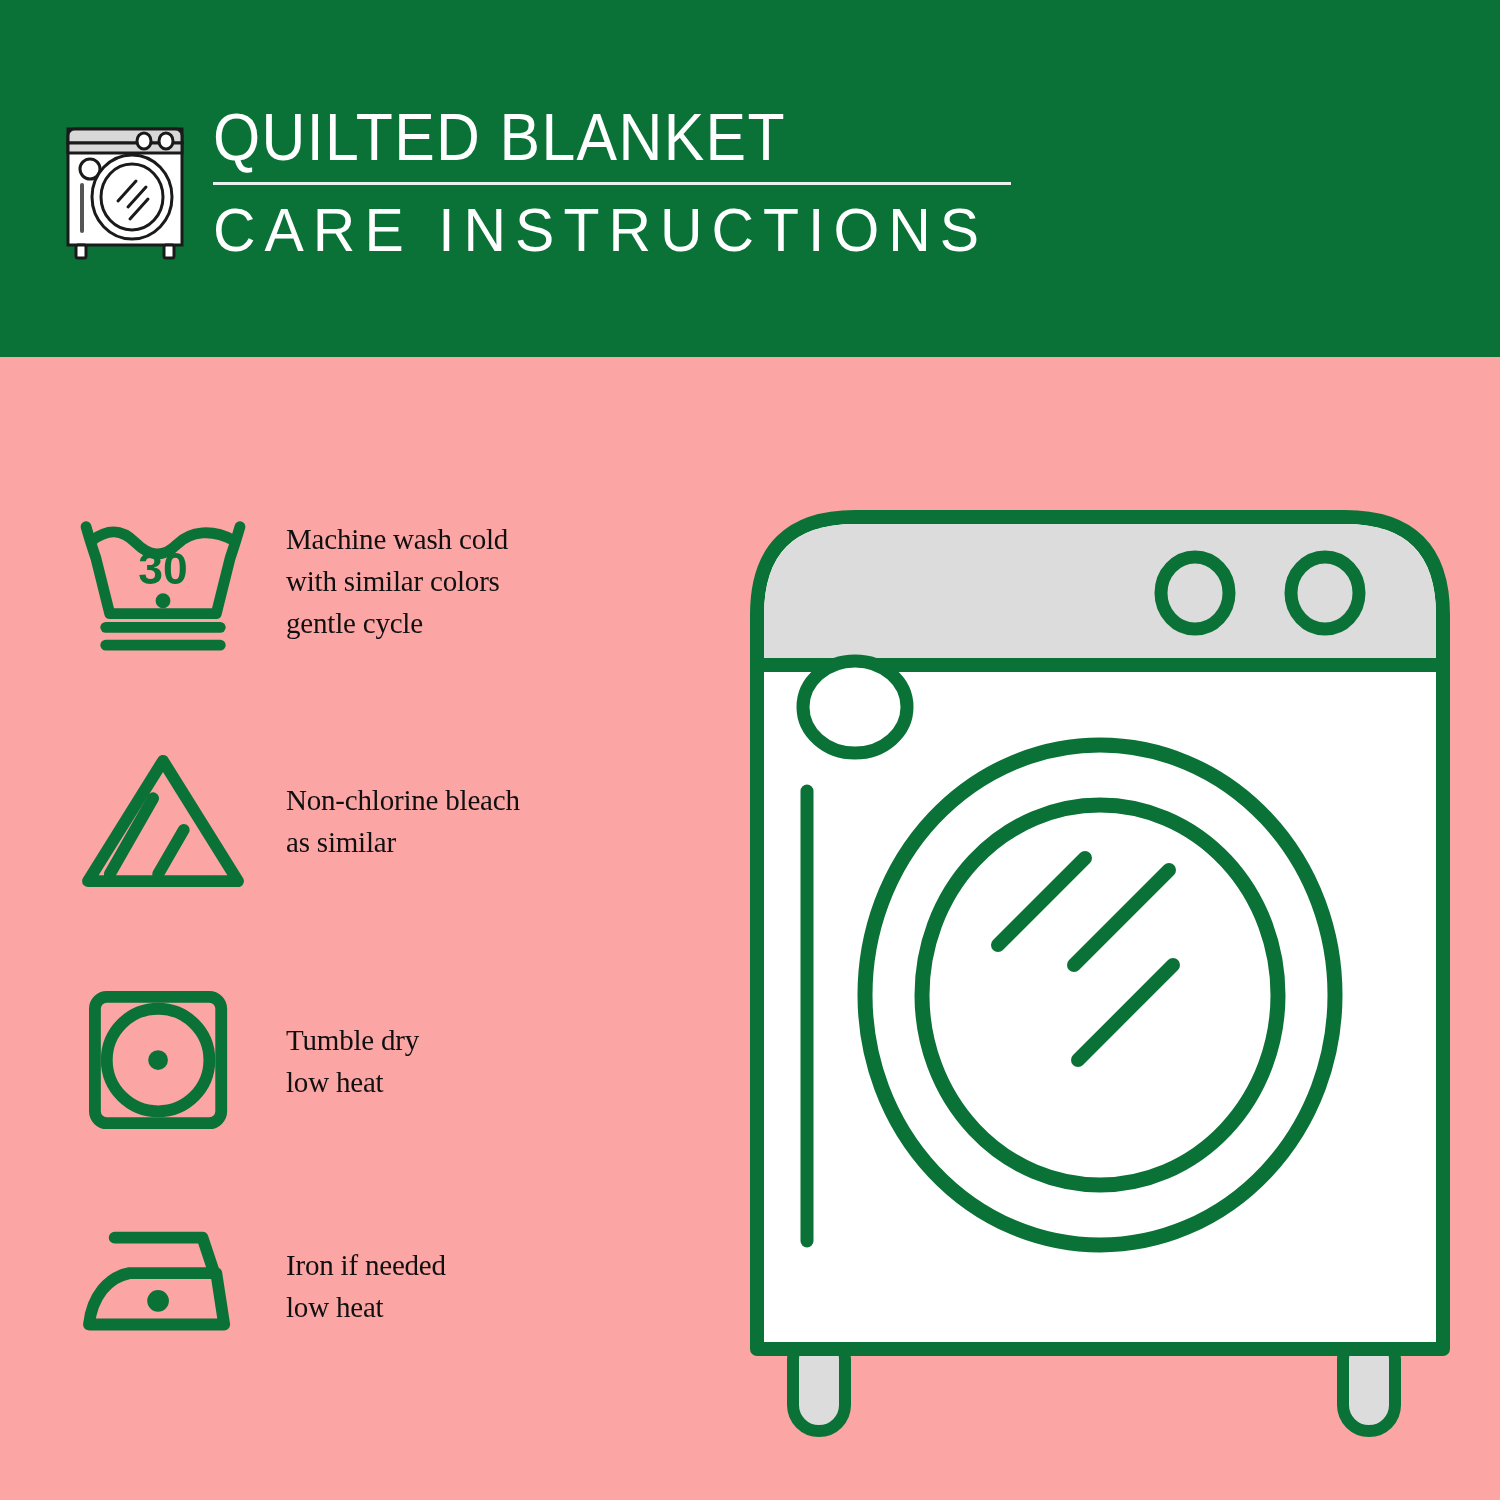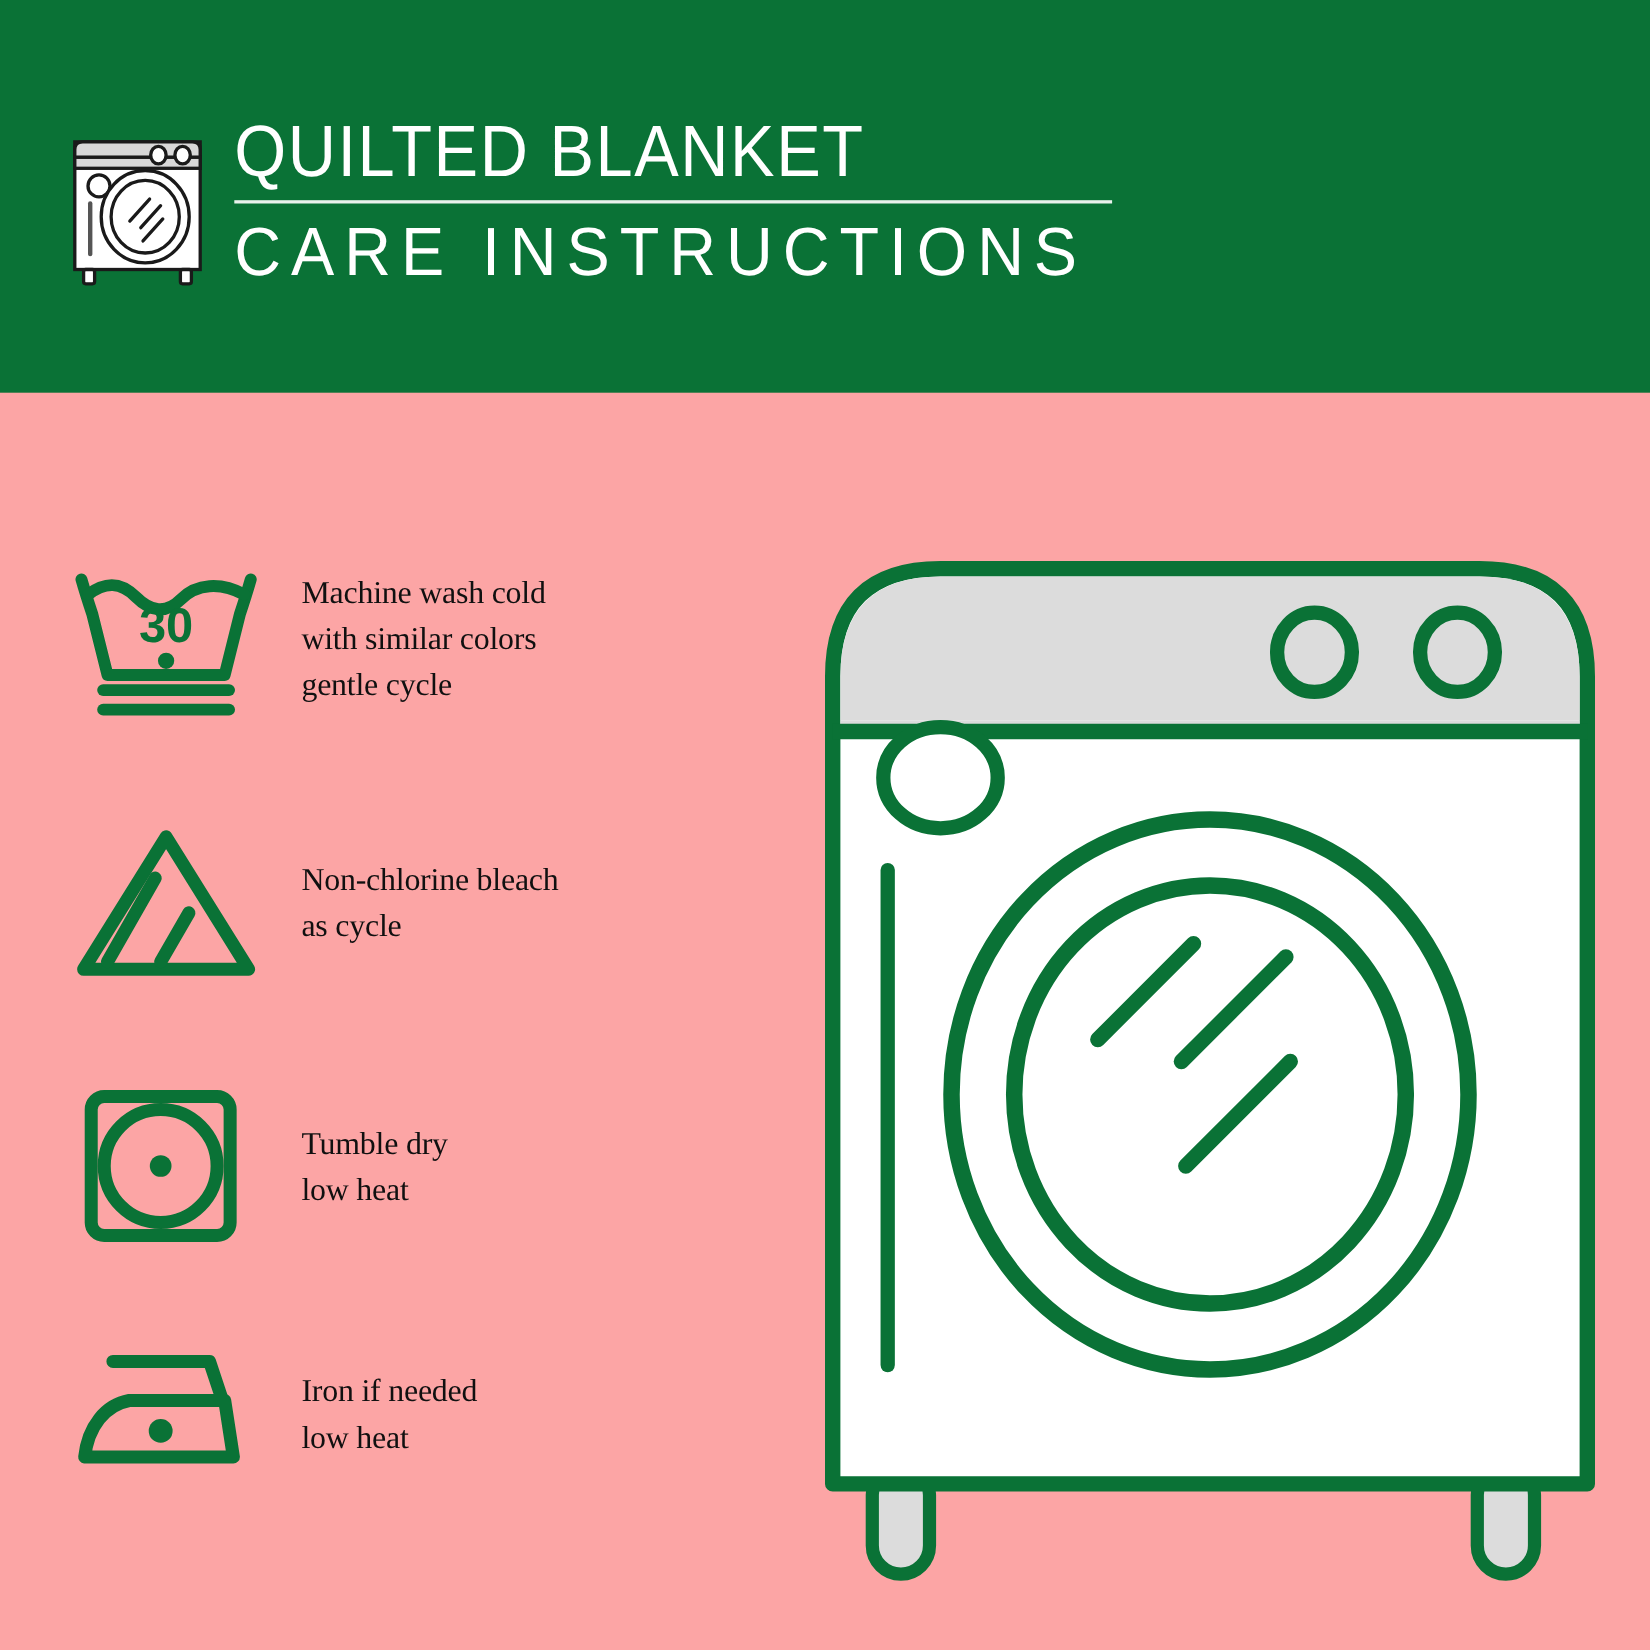--- a/index.html
+++ b/index.html
@@ -74,21 +74,21 @@
   
   #care-list {
     position: absolute;
     left: 0;
     top: 357px;
     width: 740px;
     height: 1143px;
   }
   .care-row {
     position: absolute;
-    left: 0;
+    left: 12px;
     width: 720px;
     display: flex;
     align-items: center;
   }
   .care-symbol {
     position: relative;
     flex: 0 0 auto;
     width: 200px;
     margin-left: 62px;
     display: flex;
@@ -192,21 +192,21 @@
           <g fill="none" stroke="#0a7236" stroke-width="12" stroke-linecap="round" stroke-linejoin="round">
 
             <path d="M90 14 L166 136 L14 136 Z"></path>
 
             <line x1="80" y1="52" x2="36" y2="129"></line>
             <line x1="111" y1="84" x2="85" y2="129"></line>
           </g>
         </svg>
       </div>
       <div class="care-text">Non-chlorine bleach
-as cycle</div>
+as similar</div>
     </div>
 
     <div class="care-row" id="row-dry">
       <div class="care-symbol">
         <svg viewBox="0 0 180 150" width="178" height="148" aria-hidden="true">
           <g fill="none" stroke="#0a7236" stroke-width="12" stroke-linejoin="round">
             <rect x="21" y="10" width="128" height="128" rx="12"></rect>
             <circle cx="85" cy="74" r="52"></circle>
           </g>
           <circle cx="85" cy="74" r="10" fill="#0a7236"></circle>

